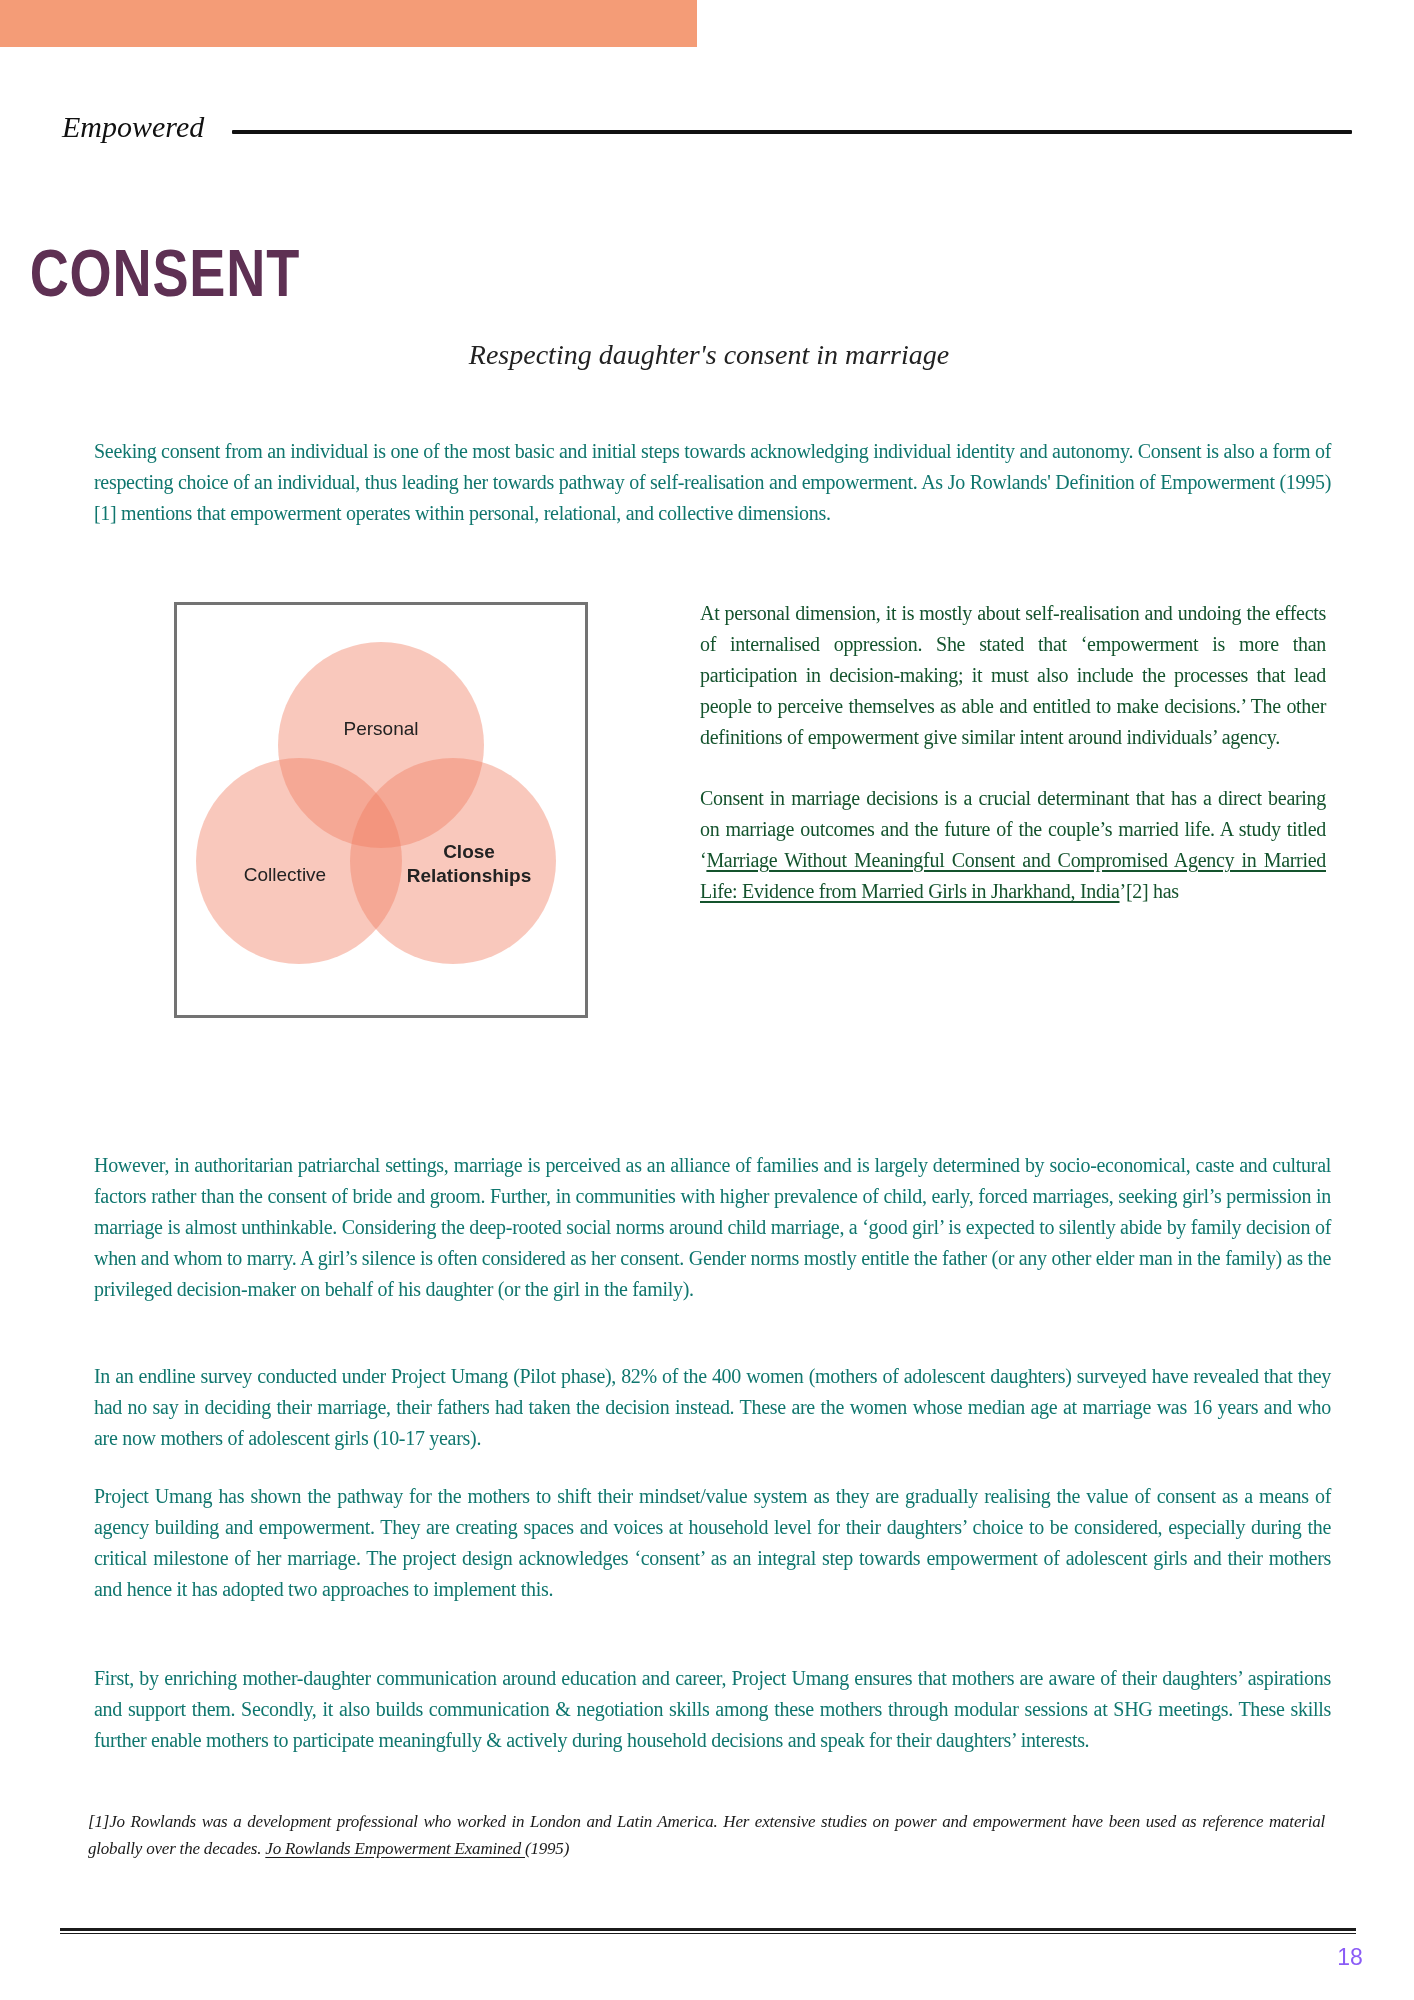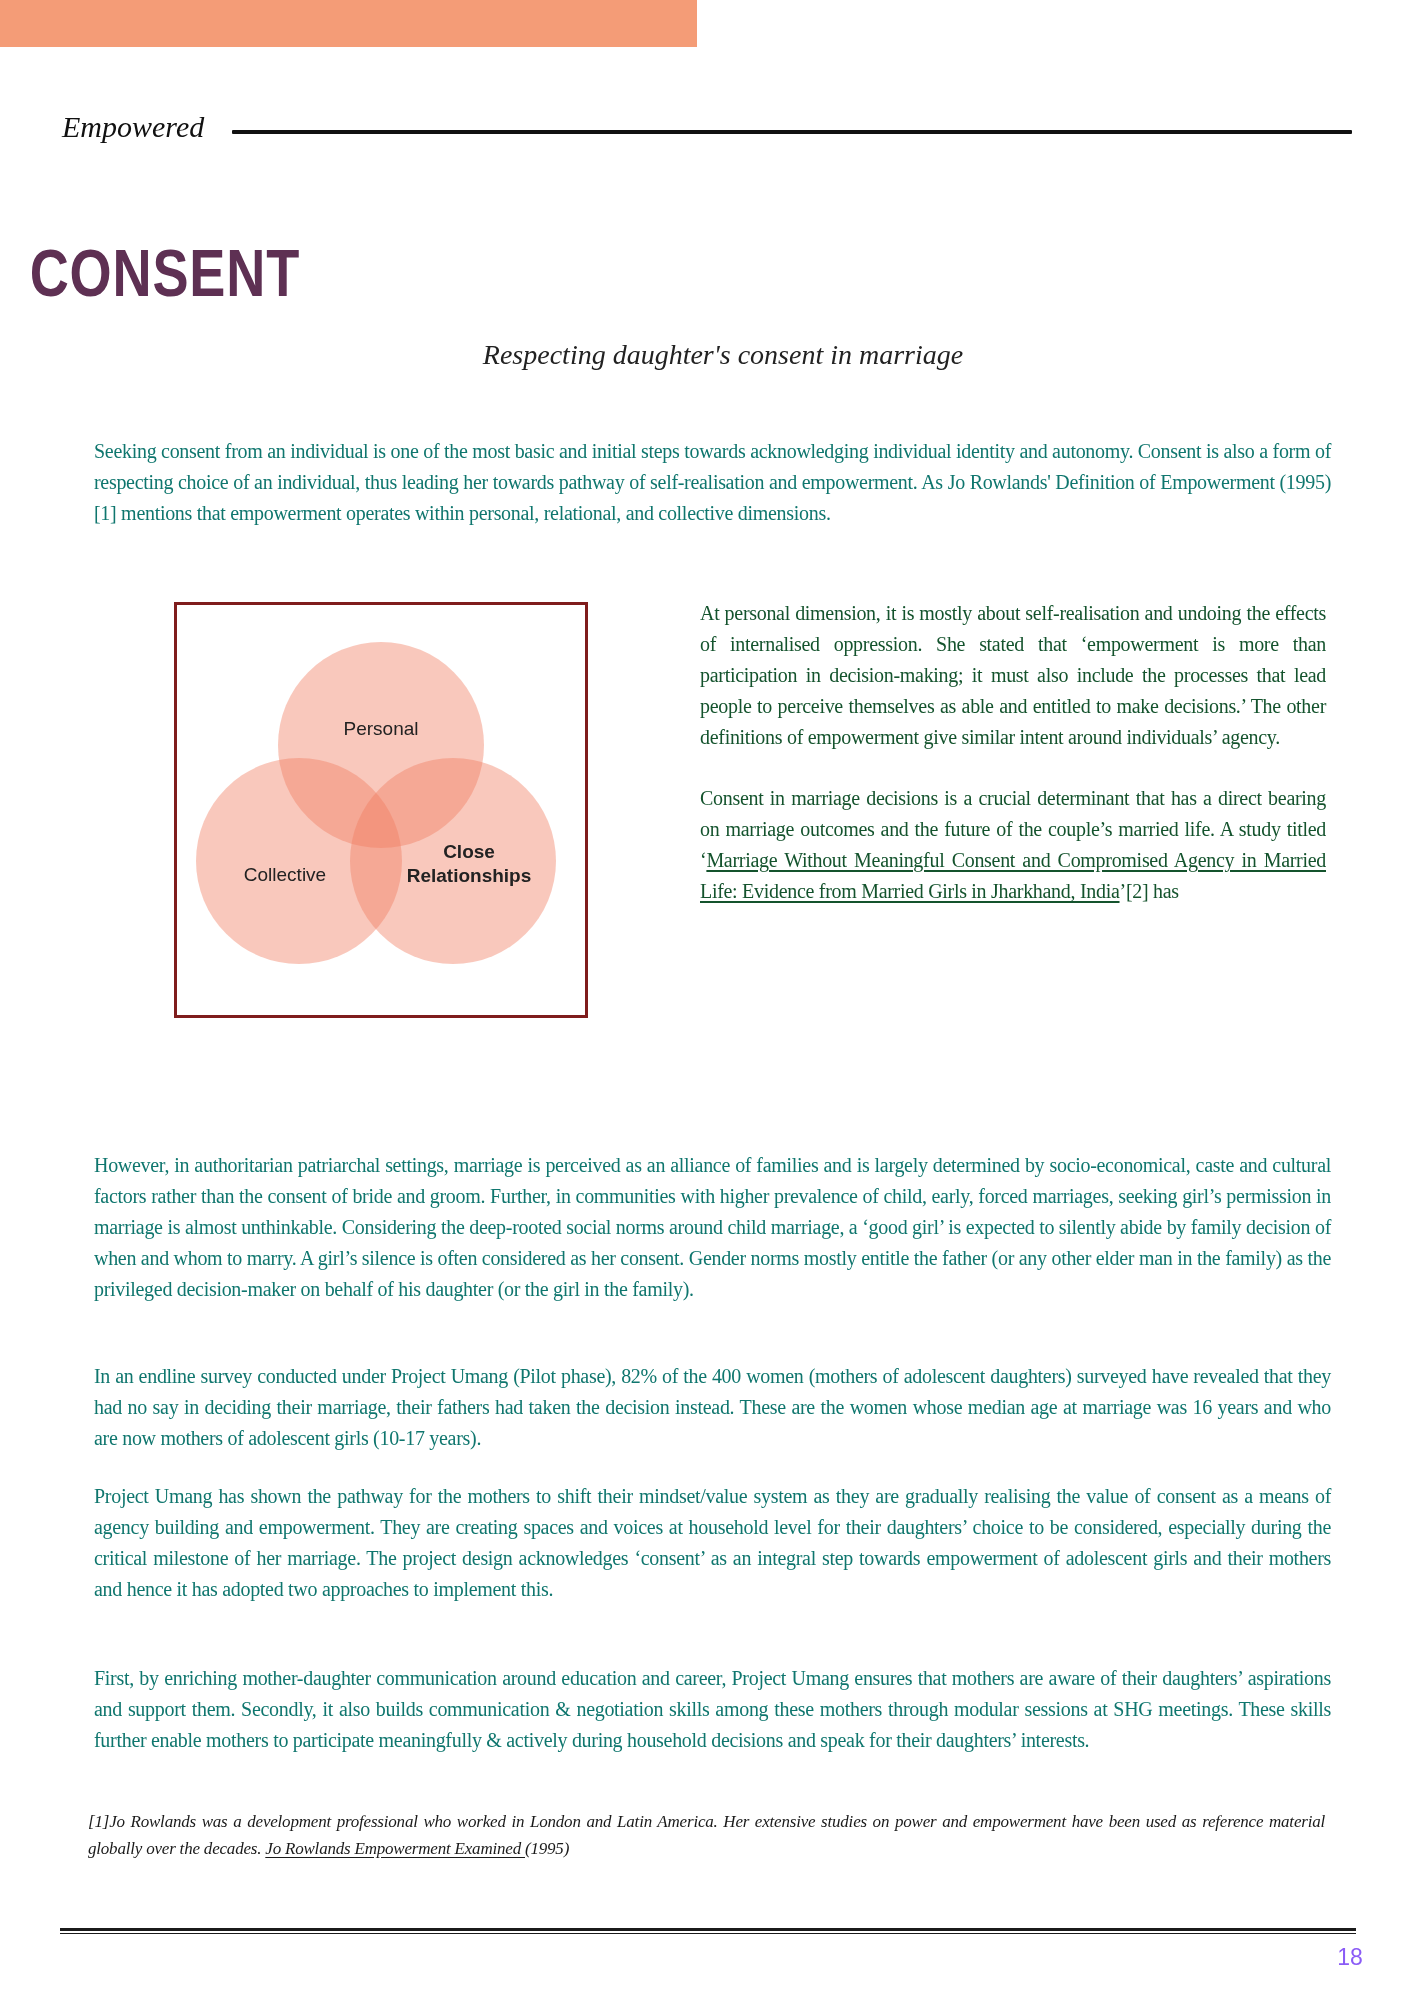--- a/index.html
+++ b/index.html
@@ -19,36 +19,36 @@
   
   .title-wrap{position:absolute;left:0;top:238px;width:1414px;}
   .title-wrap .t{
     display:inline-block;
     font-family:"Liberation Sans", sans-serif;
     font-weight:bold;font-size:66px;line-height:70px;
     letter-spacing:1px;
     transform:scaleX(0.82);transform-origin:center;
     color:#5E3053;
   }
-  .subtitle{position:absolute;left:16px;top:338px;width:1334px;text-align:center;
+  .subtitle{position:absolute;left:2px;top:338px;width:1334px;text-align:center;
     font-style:italic;font-size:28px;line-height:34px;color:#222;padding-left:40px;}
   
   .para{
     position:absolute;left:88px;width:1237px;
     font-size:20px;line-height:31px;letter-spacing:-0.3px;
     text-align:justify;color:#0f766e;margin-left:6px;
   }
   .intro{top:436px;}
   .cont{top:1058px;}
   .p-however{top:1150px;}
   .p-endline{top:1361px;}
   .p-umang{top:1481px;}
   .p-first{top:1663px;}
   
-  .venn-box{position:absolute;left:174px;top:602px;width:408px;height:410px;border:3px solid #7f1d1d;background:#fff;}
+  .venn-box{position:absolute;left:174px;top:602px;width:408px;height:410px;border:3px solid #737373;background:#fff;}
   .venn-circle{position:absolute;width:206px;height:206px;border-radius:50%;}
   .vc-personal{left:101px;top:37px;}
   .vc-collective{left:19px;top:153px;}
   .vc-close{left:173px;top:153px;}
   .venn-label{
     position:absolute;transform:translate(-50%,-50%);
     font-family:"Liberation Sans", sans-serif;
     font-size:19px;line-height:24px;color:#222;text-align:center;white-space:nowrap;
   }
   .vl-personal{left:204px;top:124px;}

